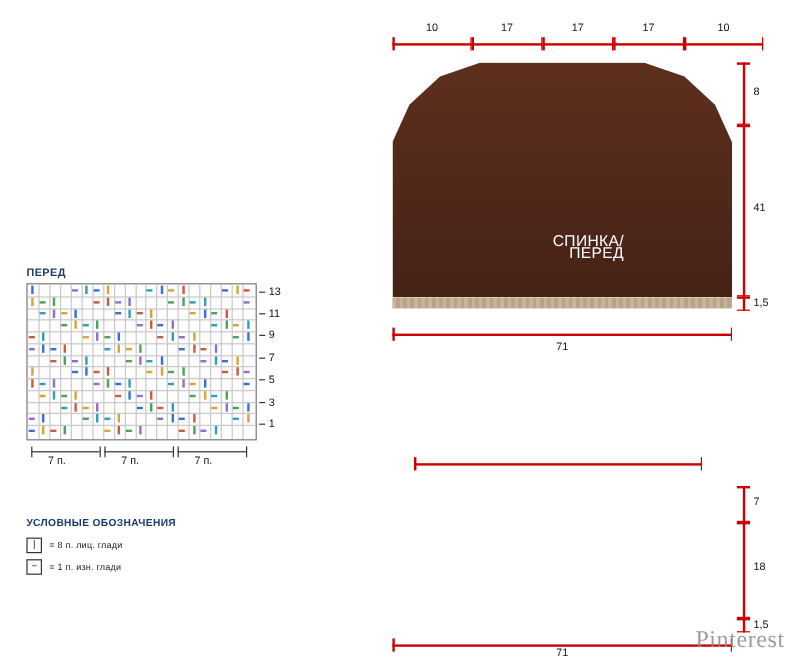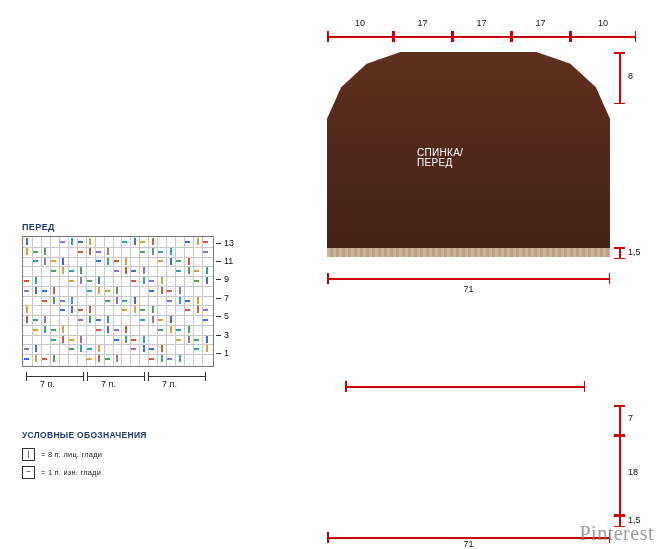--- a/index.html
+++ b/index.html
@@ -53,22 +53,22 @@
   .piece{position:absolute;}
   .body-shape{
     position:absolute;
     background:linear-gradient(180deg,#5e2f1d 0%,#50281a 55%,#452315 100%);
   }
   .hem{
     position:absolute;
     background:repeating-linear-gradient(90deg,#c8b49a 0 3px,#b9a288 3px 6px);
   }
   .piece-label{
-    position:absolute;color:#ffffff;font-size:10px;text-align:left;
-    line-height:10px;letter-spacing:.3px;
+    position:absolute;color:#ffffff;font-size:13px;text-align:right;
+    line-height:10px;letter-spacing:.3px;margin-top:48px;
   }
   .watermark{
     position:absolute;color:#f0e6dc;opacity:.92;
     font-family:"Liberation Serif", serif;
     font-size:14px;letter-spacing:1px;font-style:italic;
   }
 
   
   .dim-h{position:absolute;height:12px;}
   .dim-h .bar{position:absolute;top:6px;left:0;right:0;height:1.5px;background:#cc0000;}
@@ -374,20 +374,26 @@
       <span>ПЕРЕД</span>
     </div>
   </div>
 
   <div class="dim-v" style="left:614px;top:52px;height:52px;">
     <div class="bar"></div>
       <div class="cap" style="top:0;"></div>
       <div class="cap" style="bottom:0;"></div>
     <div class="lbl" style="top:19px;">8</div>
   </div>
+  <div class="dim-v" style="left:614px;top:104px;height:143px;">
+    <div class="bar"></div>
+      <div class="cap" style="top:0;"></div>
+      <div class="cap" style="bottom:0;"></div>
+    <div class="lbl" style="top:64px;">41</div>
+  </div>
   <div class="dim-v" style="left:614px;top:247px;height:12px;">
     <div class="bar"></div>
       <div class="cap" style="top:0;"></div>
       <div class="cap" style="bottom:0;"></div>
     <div class="lbl" style="top:0px;">1,5</div>
   </div>
 
   <div class="dim-h" style="left:327px;top:272px;width:283px;">
     <div class="bar"></div>
       <div class="cap" style="left:0;"></div>

